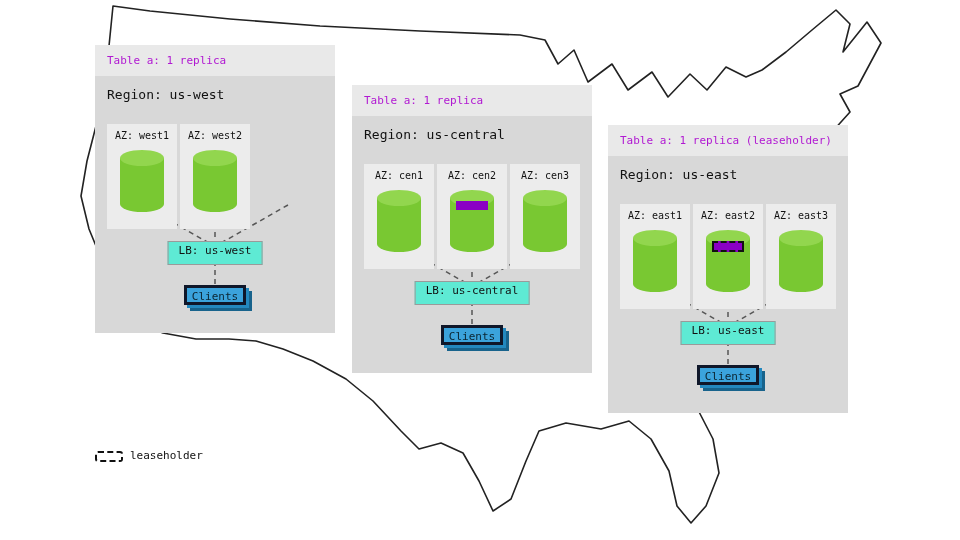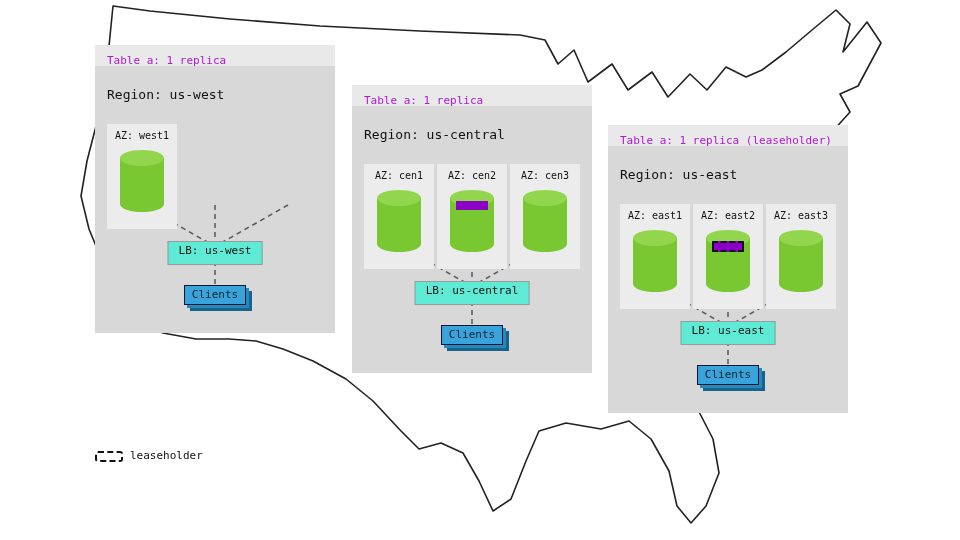--- a/index.html
+++ b/index.html
@@ -13,21 +13,21 @@
   .panel {
     position: absolute;
     width: 240px; height: 288px;
     background: #d8d8d8;
   }
   .panel-west    { left: 95px;  top: 45px;  }
   .panel-central { left: 352px; top: 85px;  }
   .panel-east    { left: 608px; top: 125px; padding-left: 24px; }
 
   .panel-header {
-    position: absolute; left: 0; top: 0; right: 0; height: 21px;
+    position: absolute; left: 0; top: 0; right: 0; height: 31px;
     background: #e9e9e9;
     color: #b119d2;
     font-size: 11px;
     line-height: 31px;
     padding-left: 12px;
     white-space: nowrap;
   }
   .region-title {
     position: absolute; left: 12px; top: 42px;
     font-size: 13px; color: #111;
@@ -84,21 +84,21 @@
     line-height: 18px; height: 24px;
     padding: 0 10px;
     white-space: nowrap;
   }
 
   .clients-box {
     position: absolute; left: 50%; top: 240px;
     transform: translateX(-50%);
     width: 62px; height: 20px;
     background: #3ba3dc;
-    border: 1px solid #0f172a;
+    border: 3px solid #0f172a;
     box-shadow: 3px 3px 0 #2388bf, 6px 6px 0 #18638c;
     font-size: 11px; color: #0b2430;
     text-align: center; line-height: 18px;
     white-space: nowrap;
   }
 
   
   .legend {
     position: absolute; left: 95px; top: 449px;
     display: flex; align-items: flex-end; gap: 7px;
@@ -143,20 +143,30 @@
     <div class="az-box">
       <div class="az-label">AZ: west1</div>
       <div class="cyl-wrap">
         <svg class="cyl-svg" width="46" height="64" viewBox="0 0 46 64">
             <path d="M1 9 L1 55 A22 8 0 0 0 45 55 L45 9 Z" fill="#79c832"></path>
             <ellipse cx="23" cy="9" rx="22" ry="8" fill="#92d64e"></ellipse>
           </svg>
 
       </div>
     </div>
+    <div class="az-box">
+      <div class="az-label">AZ: west2</div>
+      <div class="cyl-wrap">
+        <svg class="cyl-svg" width="46" height="64" viewBox="0 0 46 64">
+            <path d="M1 9 L1 55 A22 8 0 0 0 45 55 L45 9 Z" fill="#79c832"></path>
+            <ellipse cx="23" cy="9" rx="22" ry="8" fill="#92d64e"></ellipse>
+          </svg>
+
+      </div>
+    </div>
   </div>
 
   <div class="lb-box">LB: us-west</div>
   <div class="clients-box">Clients</div>
 </div>
 
 <div class="panel panel-central">
   <div class="panel-header">Table a: 1 replica</div>
   <div class="region-title">Region: us-central</div>
 

